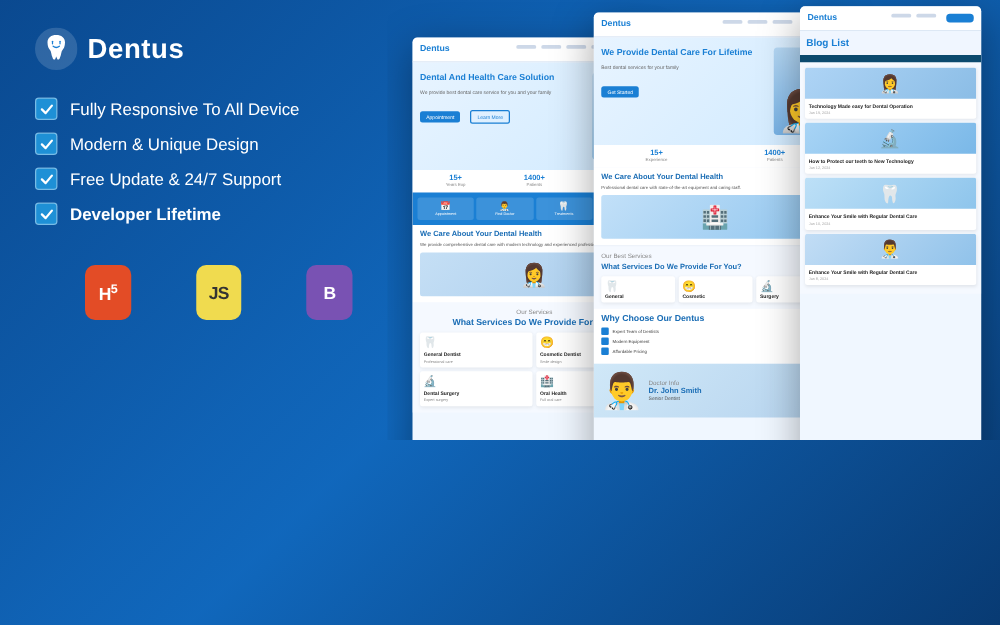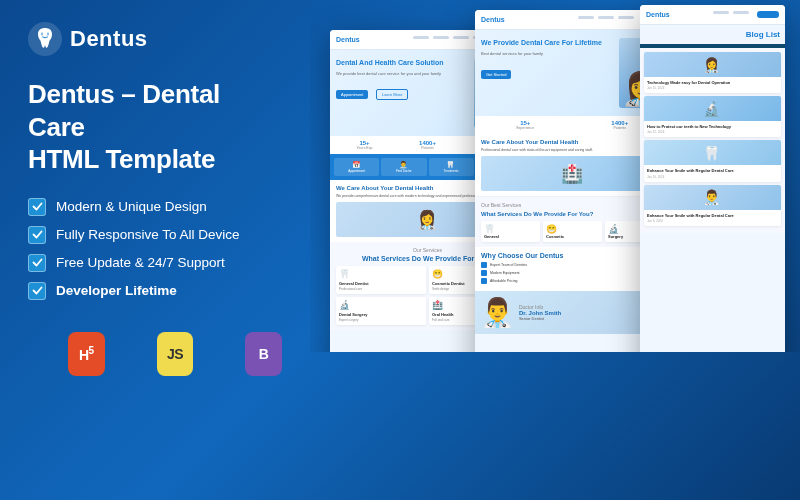--- a/index.html
+++ b/index.html
@@ -486,41 +486,37 @@
 
         <path d="M17 6 C13 6, 10 8, 10 12 C10 15, 11 17, 12 18 C13 19, 13 22, 14 24 C14.5 25.5, 15 26, 16 25.5 C16.5 25, 17 23, 17 23 C17 23, 17.5 25, 18 25.5 C19 26, 19.5 25.5, 20 24 C21 22, 21 19, 22 18 C23 17, 24 15, 24 12 C24 8, 21 6, 17 6Z" fill="white"></path>
 
         <line x1="14" y1="11" x2="14" y2="13" stroke="#1a7fd4" stroke-width="1" stroke-linecap="round"></line>
         <line x1="20" y1="11" x2="20" y2="13" stroke="#1a7fd4" stroke-width="1" stroke-linecap="round"></line>
         <path d="M14.5 15 Q17 17 19.5 15" stroke="#1a7fd4" stroke-width="1" fill="none" stroke-linecap="round"></path>
       </svg>
       <span class="logo-text">Dentus</span>
     </div>
 
-    <h1 class="main-title">
-      <span>Dentus – Dental Care</span><br>
-      <span>HTML Template</span>
-    </h1>
 
     <ul class="feature-list">
       <li class="feature-item">
         <span class="check-box">
           <svg viewBox="0 0 11 11" fill="none">
               <polyline points="1.5,5.5 4.5,8.5 9.5,2.5" stroke="white" stroke-width="1.8" stroke-linecap="round" stroke-linejoin="round"></polyline>
             </svg>
         </span>
-        <span class="feature-label">Modern &amp; Unique Design</span>
+        <span class="feature-label">Fully Responsive To All Device</span>
       </li>
       <li class="feature-item">
         <span class="check-box">
           <svg viewBox="0 0 11 11" fill="none">
               <polyline points="1.5,5.5 4.5,8.5 9.5,2.5" stroke="white" stroke-width="1.8" stroke-linecap="round" stroke-linejoin="round"></polyline>
             </svg>
         </span>
-        <span class="feature-label">Fully Responsive To All Device</span>
+        <span class="feature-label">Modern &amp; Unique Design</span>
       </li>
       <li class="feature-item">
         <span class="check-box">
           <svg viewBox="0 0 11 11" fill="none">
               <polyline points="1.5,5.5 4.5,8.5 9.5,2.5" stroke="white" stroke-width="1.8" stroke-linecap="round" stroke-linejoin="round"></polyline>
             </svg>
         </span>
         <span class="feature-label">Free Update &amp; 24/7 Support</span>
       </li>
       <li class="feature-item bold-item">
@@ -734,21 +730,21 @@
 
         <div class="sc-nav">
           <span class="sc-nav-logo">Dentus</span>
           <div class="sc-nav-links">
             <div class="sc-nav-link"></div>
             <div class="sc-nav-link"></div>
             <div class="sc-nav-btn"></div>
           </div>
         </div>
 
-        <div style="background:#f0f6ff;padding:5px;text-align:right;border-bottom:4px solid #0c4a6e;">
+        <div style="background:#f0f6ff;padding:5px;text-align:left;border-bottom:6px solid #0c4a6e;">
           <div style="font-size:8px;font-weight:800;color:#1a7fd4;">Blog List</div>
         </div>
 
         <div style="padding:4px;background:#f5f9ff;">
 
           <div class="sc-blog-card">
             <div class="sc-blog-img">👩‍⚕️</div>
             <div class="sc-blog-content">
               <div class="sc-blog-card-title">Technology Made easy for Dental Operation</div>
               <div class="sc-blog-meta">Jan 15, 2024</div>

